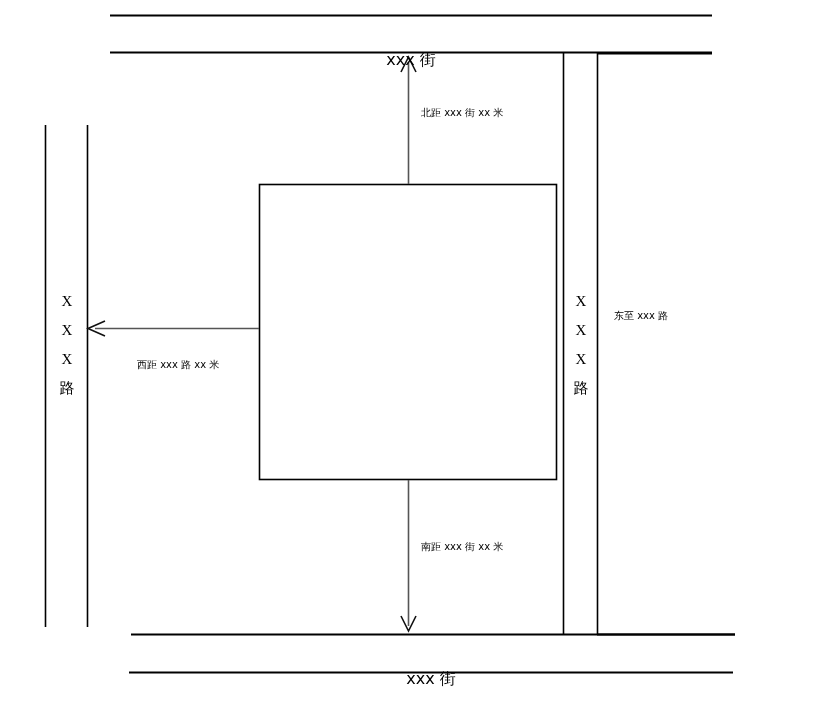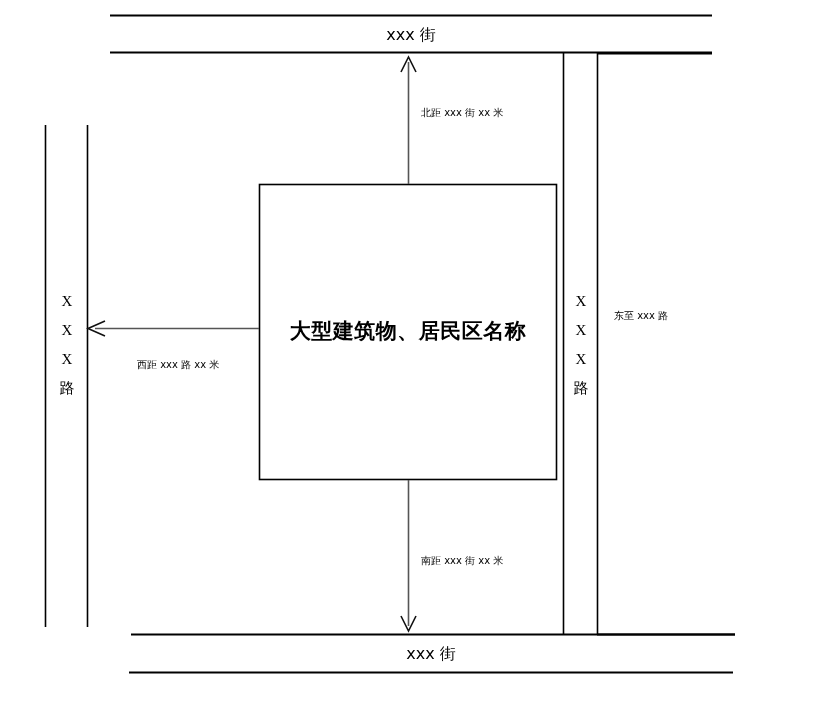--- a/index.html
+++ b/index.html
@@ -29,20 +29,21 @@
     position: absolute;
     color: #000000;
     white-space: nowrap;
     line-height: 1.15;
   }
   
   .street-label {
     font-size: 16px;
     font-family: "DejaVu Sans", "Liberation Sans", sans-serif;
     text-align: center;
+    margin-top: 25px;
   }
   
   .dist-label {
     font-size: 10px;
     font-family: "DejaVu Sans", "Liberation Sans", sans-serif;
   }
   
   .road-vert {
     font-size: 15px;
     font-family: "Liberation Serif", "DejaVu Serif", serif;
@@ -111,23 +112,22 @@
     <span>路</span>
   </div>
 
   <div class="lbl road-vert" style="left:564px; top:285px; width:34px; height:120px;">
     <span>X</span>
     <span>X</span>
     <span>X</span>
     <span>路</span>
   </div>
 
-  <div class="lbl building-name" style="left:260px; top:319px; width:296px;">大型建筑物、居民区名称</div>
 
   <div class="lbl dist-label" style="left:421px; top:107px;">北距 xxx 街 xx 米</div>
 
-  <div class="lbl dist-label" style="left:421px; top:541px;margin-top:14px;">南距 xxx 街 xx 米</div>
+  <div class="lbl dist-label" style="left:421px; top:541px;">南距 xxx 街 xx 米</div>
 
   <div class="lbl dist-label" style="left:108px; top:359px;margin-left:29px;">西距 xxx 路 xx 米</div>
 
   <div class="lbl dist-label" style="left:614px; top:310px;text-align:center;">东至 xxx 路</div>
 
 </div>
 
 </body></html>

